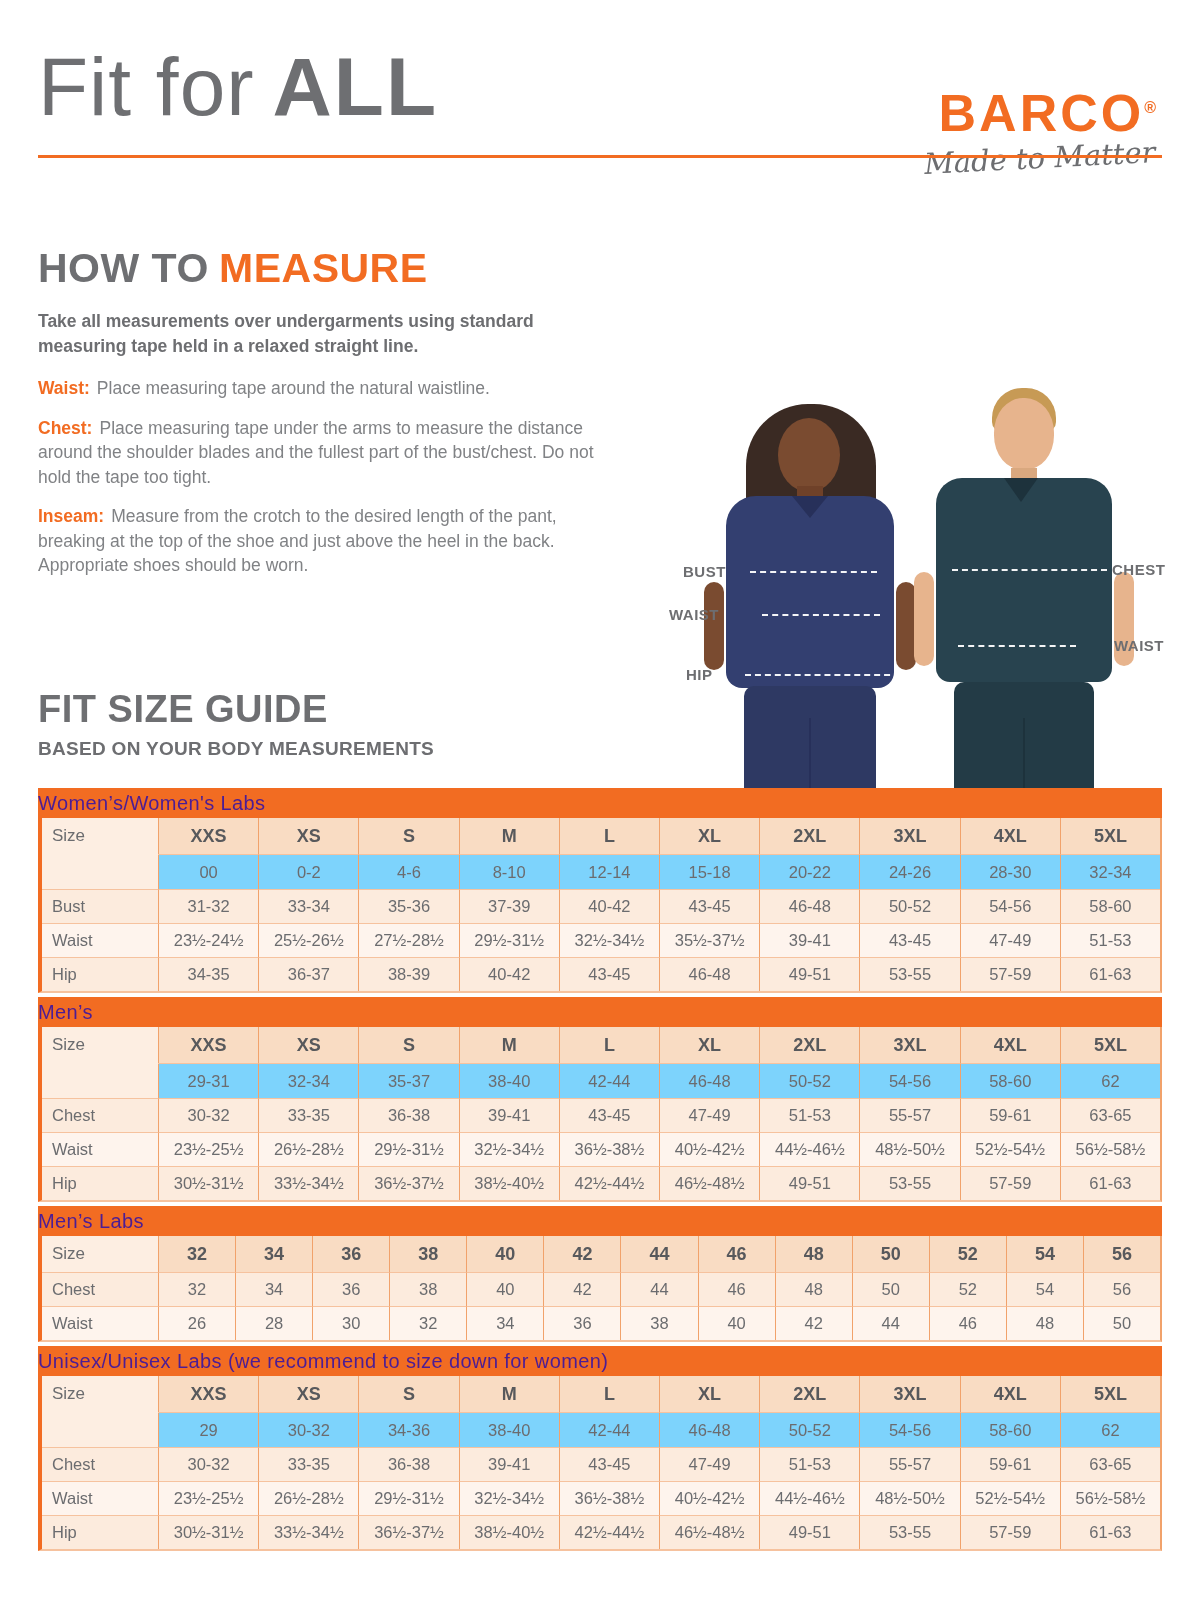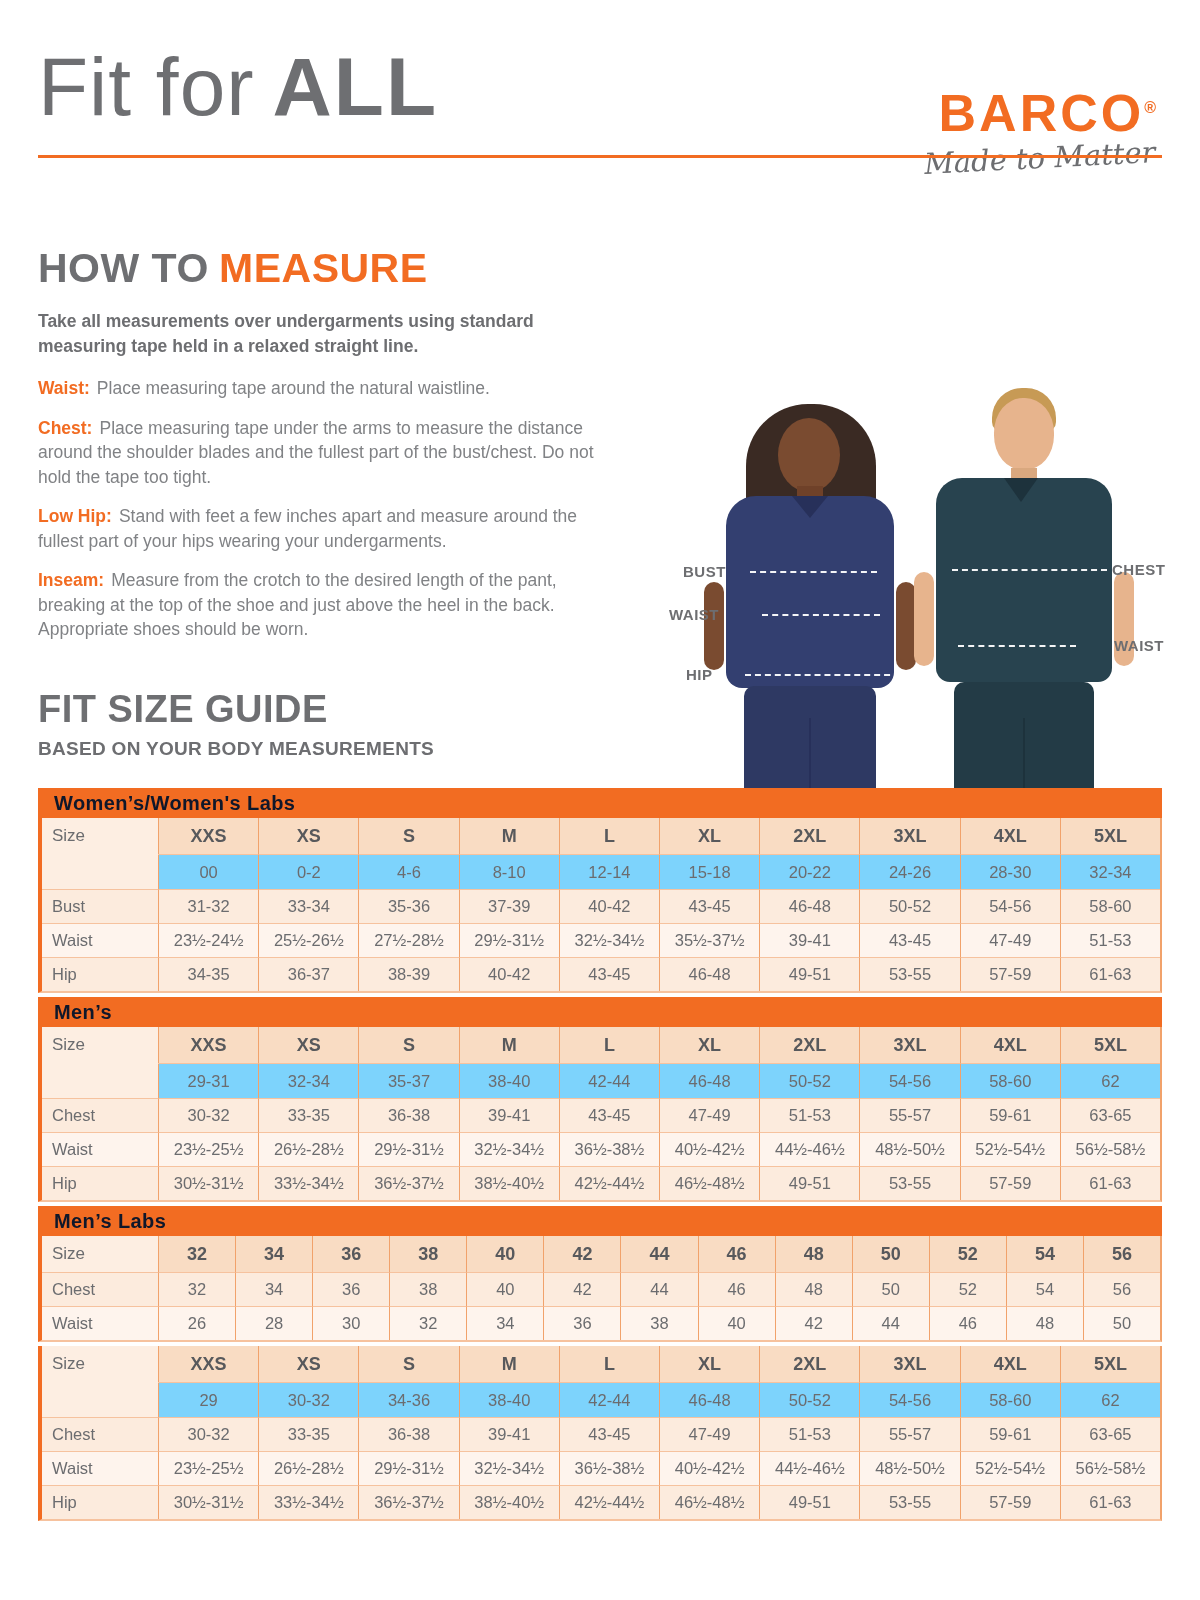--- a/index.html
+++ b/index.html
@@ -63,21 +63,21 @@
   .lab-hip{left:36px;top:278px;}
   .lab-chest{left:462px;top:173px;}
   .lab-mwaist{left:464px;top:249px;}
 
   
   .fsg-title{position:absolute;left:38px;top:688px;font-size:38px;font-weight:bold;color:#6e6f72;letter-spacing:.5px;}
   .fsg-sub{position:absolute;left:38px;top:738px;font-size:19px;font-weight:bold;color:#6d6e71;letter-spacing:.3px;}
 
   .tables-wrap{position:absolute;left:38px;top:788px;width:1124px;}
   .size-table{margin-bottom:4px;}
-  .banner{height:30px;background:#f26c22;color:#0f172a;font-weight:bold;font-size:20px;line-height:30px;padding-left:16px;letter-spacing:.4px;}
+  .banner{height:30px;background:#f26c22;color:#4c1d95;font-weight:normal;font-size:20px;line-height:30px;padding-left:0;letter-spacing:.4px;}
   .grid{border-left:4px solid #f26c22;border-right:2px solid #f1a26b;border-bottom:2px solid #f6c29e;}
   .trow{display:flex;}
   .cell{flex:1 1 0;display:flex;align-items:center;justify-content:center;font-size:16.5px;color:#6b6c6f;border-right:1px solid #f1a26b;border-top:1px solid #f6c29e;background:#fef4ed;text-align:center;}
   .cell:last-child{border-right:none;}
   .trow:first-child .cell{border-top:none;}
   .label-cell{flex:0 0 106px;justify-content:flex-start;padding-left:10px;background:#fdeee2;text-align:center;}
   .row-head .cell{min-height:36px;background:#f9dcc3;font-weight:bold;font-size:18px;color:#58595c;}
   .row-head .label-cell{background:#fdeee2;font-weight:normal;font-size:17px;color:#6b6c6f;}
   .row-num .cell{min-height:34px;background:#7dd3fc;}
   .row-num .label-cell{background:#fdeee2;border-top:1px solid #fdeee2;}
@@ -96,21 +96,20 @@
   <div class="brand-name"><span>BARCO</span><span class="brand-reg">®</span></div>
   <div class="brand-tagline">Made to Matter</div>
 </div>
 <div class="header-rule"></div>
 
 <div class="htm">
   <h2><span class="h-gray">HOW TO</span><span class="h-orange">MEASURE</span></h2>
   <p class="intro">Take all measurements over undergarments using standard measuring tape held in a relaxed straight line.</p>
   <p class="item"><span class="term">Waist:</span><span>Place measuring tape around the natural waistline.</span></p>
   <p class="item"><span class="term">Chest:</span><span>Place measuring tape under the arms to measure the distance around the shoulder blades and the fullest part of the bust/chest. Do not hold the tape too tight.</span></p>
-  <p class="item"><span class="term">Low Hip:</span><span>Stand with feet a few inches apart and measure around the fullest part of your hips wearing your undergarments.</span></p>
   <p class="item"><span class="term">Inseam:</span><span>Measure from the crotch to the desired length of the pant, breaking at the top of the shoe and just above the heel in the back. Appropriate shoes should be worn.</span></p>
 </div>
 
 <div class="models">
   <div class="w-hair"></div>
   <div class="w-face"></div>
   <div class="w-neck"></div>
   <div class="w-top"></div>
   <div class="w-vneck"></div>
   <div class="w-arm-l"></div>
@@ -332,20 +331,21 @@
           <div class="cell">40</div>
           <div class="cell">42</div>
           <div class="cell">44</div>
           <div class="cell">46</div>
           <div class="cell">48</div>
           <div class="cell">50</div>
         </div>
       </div>
   </section>
   <section class="size-table">
+    <div class="banner">Unisex/Unisex Labs (we recommend to size down for women)</div>
     <div class="grid">
         <div class="trow row-head">
           <div class="cell label-cell">Size</div>
           <div class="cell">XXS</div>
           <div class="cell">XS</div>
           <div class="cell">S</div>
           <div class="cell">M</div>
           <div class="cell">L</div>
           <div class="cell">XL</div>
           <div class="cell">2XL</div>

